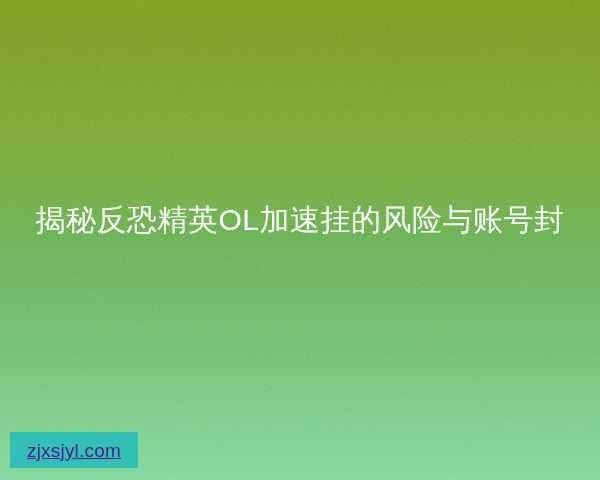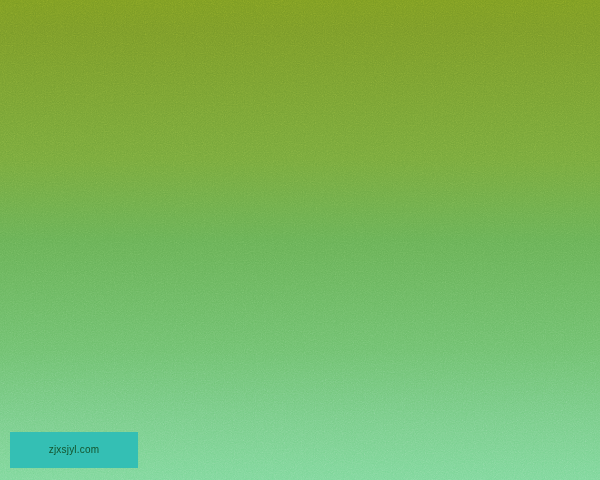--- a/index.html
+++ b/index.html
@@ -64,40 +64,42 @@
     left: 10px;
     top: 432px;
     width: 128px;
     height: 36px;
     background: #34bfb4;
     display: flex;
     align-items: center;
     justify-content: center;
   }
   .watermark-text {
-    color: #14532d;
-    font-size: 10px;
+    color: #4c1d95;
+    font-size: 19px;
     line-height: 1;
     letter-spacing: 0.2px;
     white-space: nowrap;
+    text-decoration: underline;
   }
 </style>
 </head>
 <body>
 
 <div class="canvas">
 
   <svg class="grain" xmlns="http://www.w3.org/2000/svg" width="600" height="480" preserveAspectRatio="none" aria-hidden="true">
     <filter id="grainFilter">
       <feTurbulence type="fractalNoise" baseFrequency="0.9" numOctaves="3" stitchTiles="stitch"></feTurbulence>
       <feColorMatrix type="saturate" values="0"></feColorMatrix>
     </filter>
     <rect width="600" height="480" filter="url(#grainFilter)"></rect>
   </svg>
 
   <div class="title-block">
+    <span class="title-line">揭秘反恐精英OL加速挂的风险与账号封</span>
   </div>
 
   <div class="watermark">
     <span class="watermark-text">zjxsjyl.com</span>
   </div>
 
 </div>
 
 </body></html>

